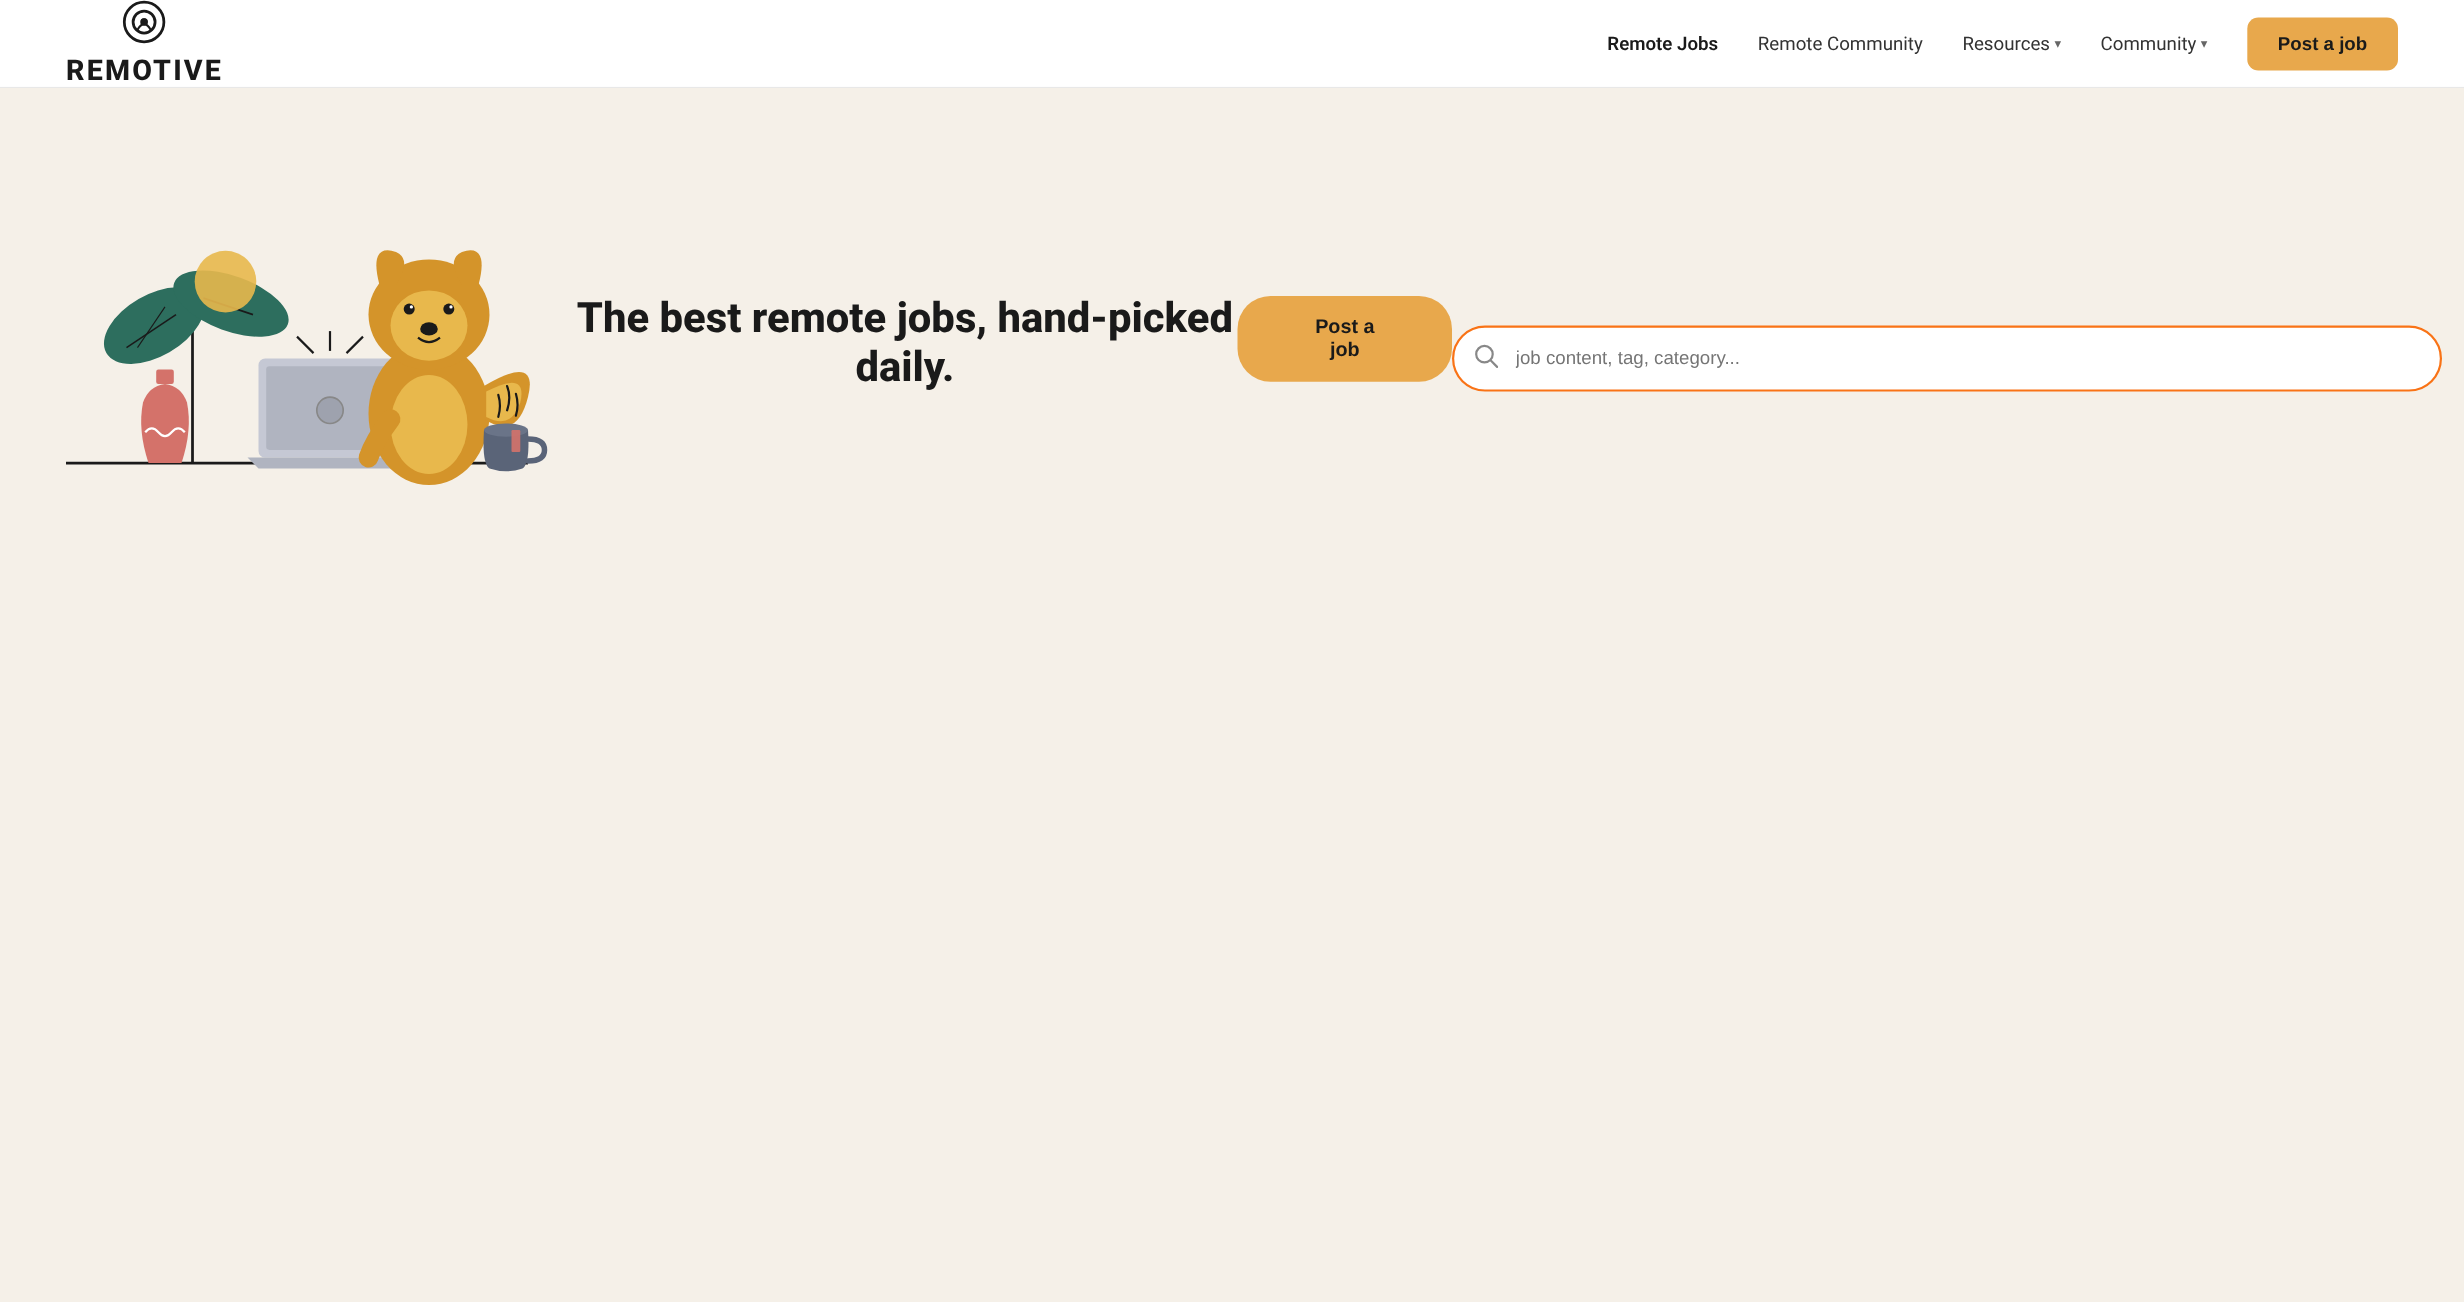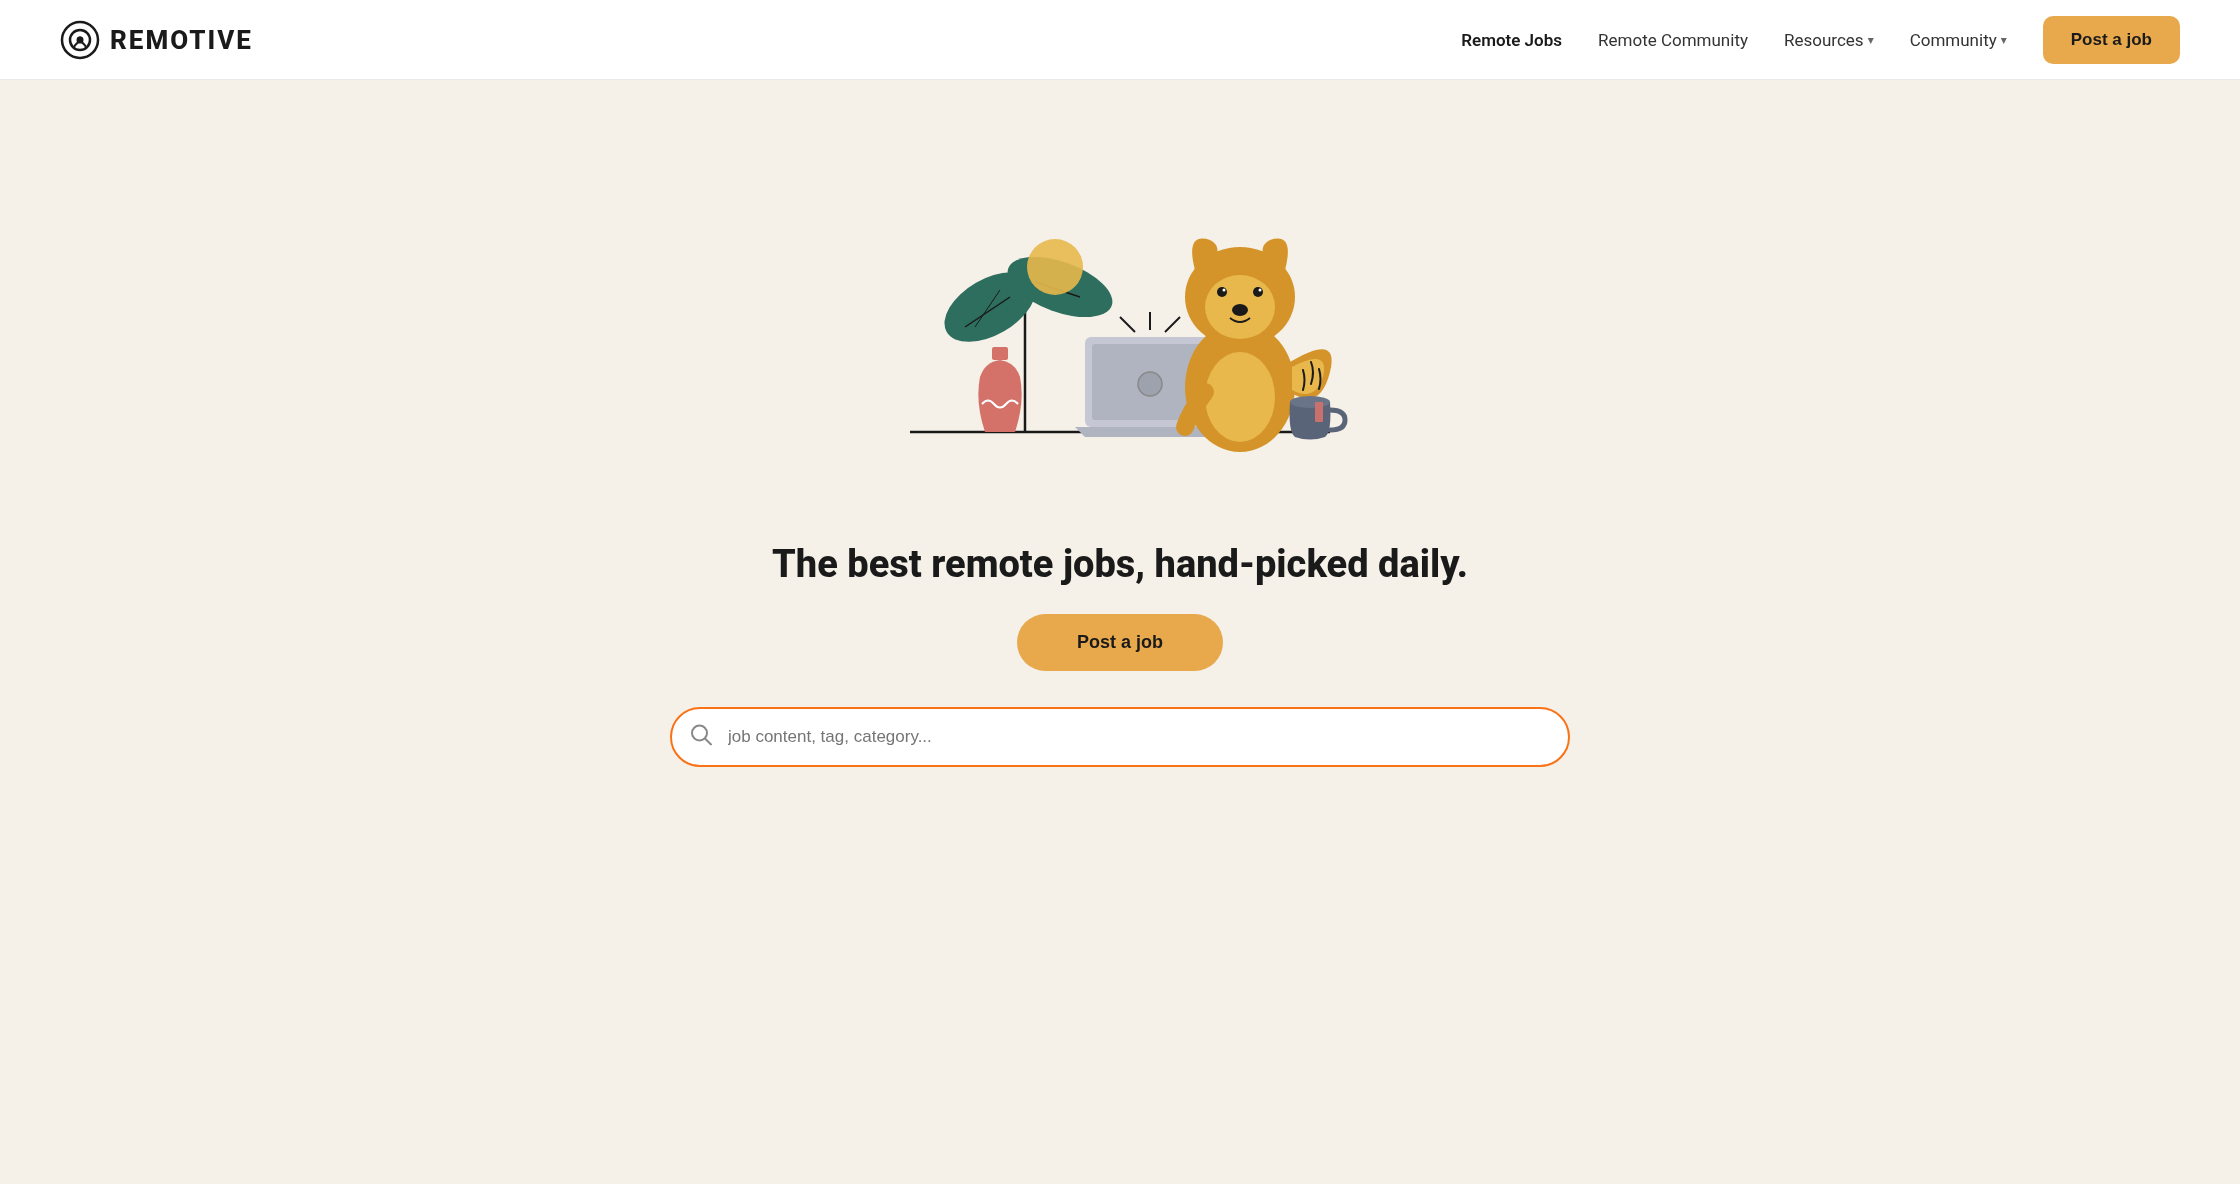--- a/index.html
+++ b/index.html
@@ -23,20 +23,21 @@
       justify-content: space-between;
       padding: 0 60px;
       height: 80px;
     }
 
     .logo {
       display: flex;
       align-items: center;
       gap: 10px;
       text-decoration: none;
+      flex-direction: column;
     }
 
     .logo-icon {
       width: 40px;
       height: 40px;
     }
 
     .logo-text {
       font-size: 26px;
       font-weight: 800;
@@ -79,23 +80,23 @@
       padding: 14px 28px;
       font-size: 17px;
       font-weight: 600;
       cursor: pointer;
     }
 
     
     .hero {
       background: #f5f0e8;
       display: flex;
-      flex-direction: column;
-      align-items: center;
-      padding: 52px 20px 0;
+      flex-direction: row;
+      align-items: center;
+      padding: 41px 20px 0;
     }
 
     
     .illustration {
       width: 500px;
       height: 380px;
       position: relative;
       margin-bottom: 30px;
     }
 

